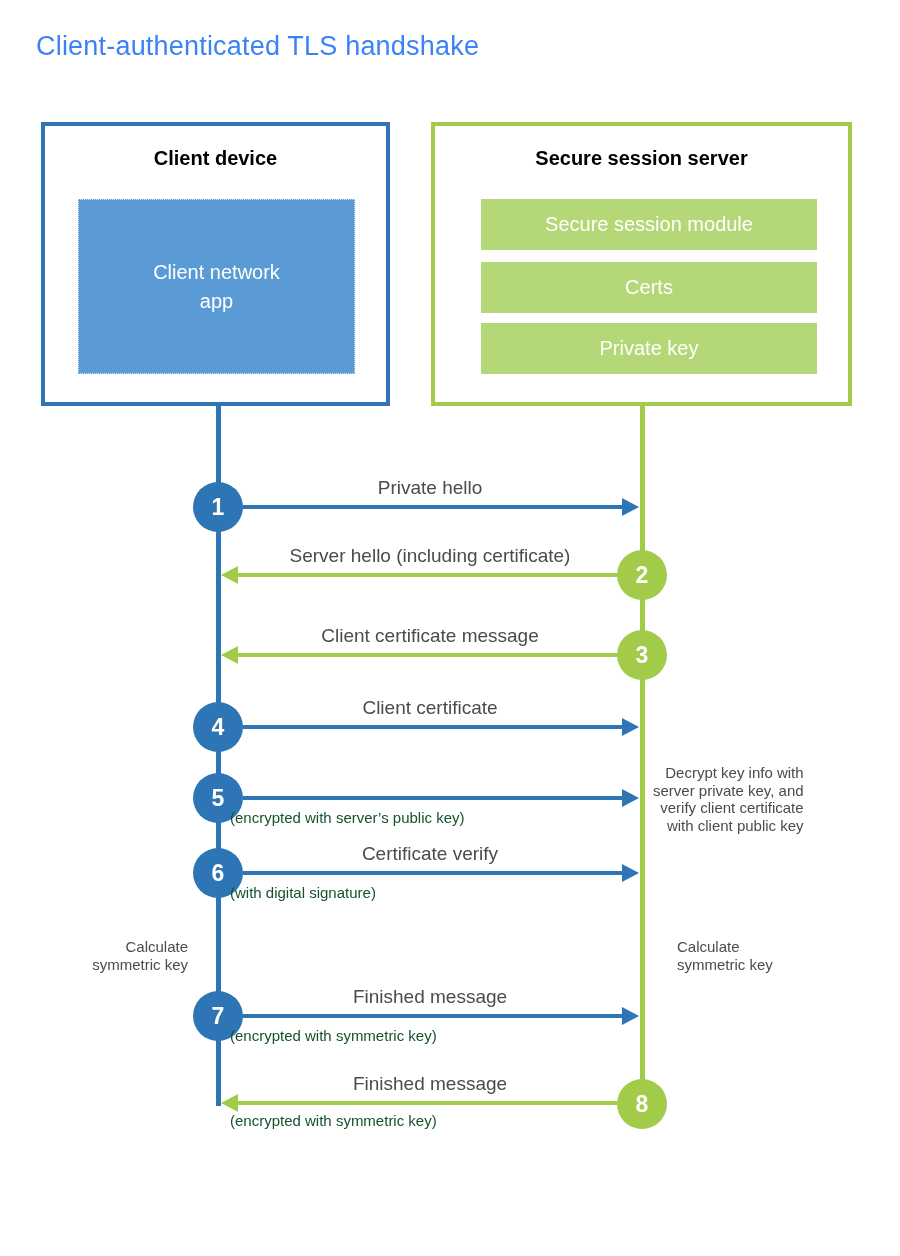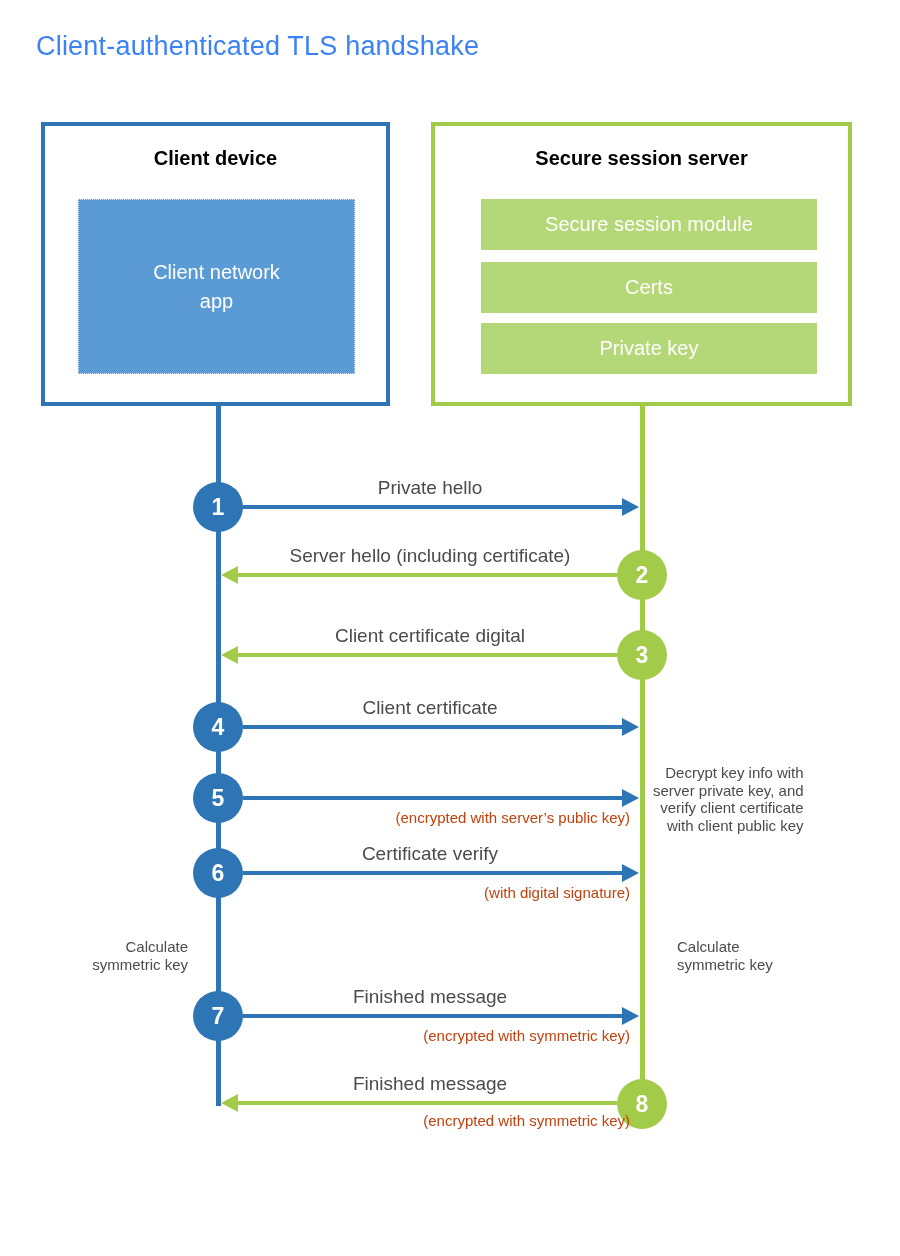--- a/index.html
+++ b/index.html
@@ -117,23 +117,23 @@
   .msg-label {
     position: absolute;
     left: 230px; width: 400px;
     text-align: center;
     font-size: 19px;
     color: #4a4b4d;
   }
   .msg-sublabel {
     position: absolute;
     left: 230px; width: 400px;
-    text-align: right;
+    text-align: left;
     font-size: 15px;
-    color: #c2410c;
+    color: #14532d;
   }
   
   .side-note {
     position: absolute;
     font-size: 15px;
     color: #4a4b4d;
     line-height: 1.18;
     white-space: pre-line;
   }
   .note-left-calc  { right: 712px; top: 938px; text-align: right; }
@@ -173,21 +173,21 @@
       <span class="head"></span>
     </div>
   <div class="msg-circle c-green" style="left:617px; top:550px">2</div>
   <div class="msg-label" style="top:545px">Server hello (including certificate)</div>
 
   <div class="arrow dir-left a-green" style="top:646px">
       <span class="shaft"></span>
       <span class="head"></span>
     </div>
   <div class="msg-circle c-green" style="left:617px; top:630px">3</div>
-  <div class="msg-label" style="top:625px">Client certificate digital</div>
+  <div class="msg-label" style="top:625px">Client certificate message</div>
 
   <div class="arrow dir-right a-blue" style="top:718px">
       <span class="shaft"></span>
       <span class="head"></span>
     </div>
   <div class="msg-circle c-blue" style="left:193px; top:702px">4</div>
   <div class="msg-label" style="top:697px">Client certificate</div>
 
   <div class="arrow dir-right a-blue" style="top:789px">
       <span class="shaft"></span>

